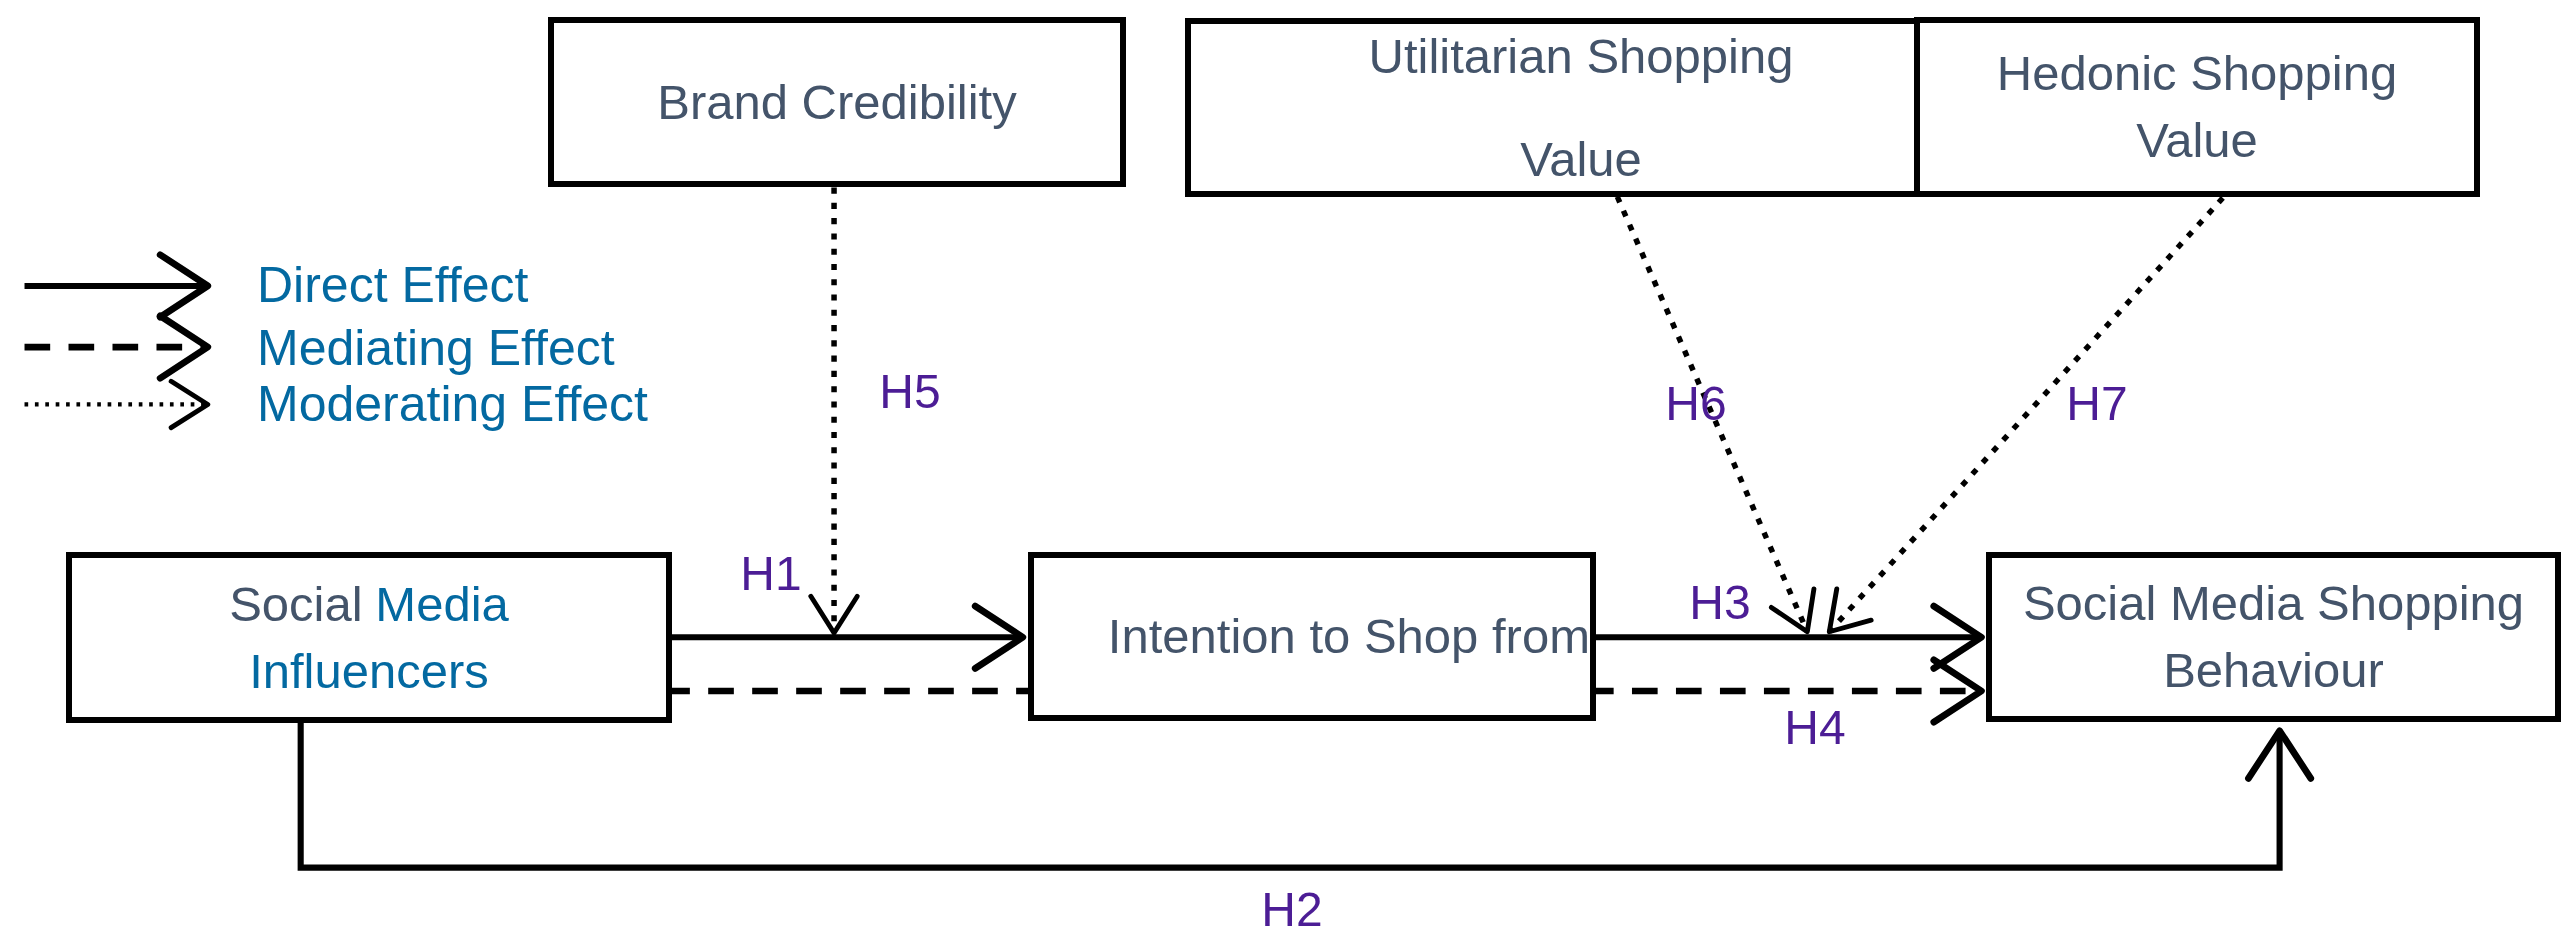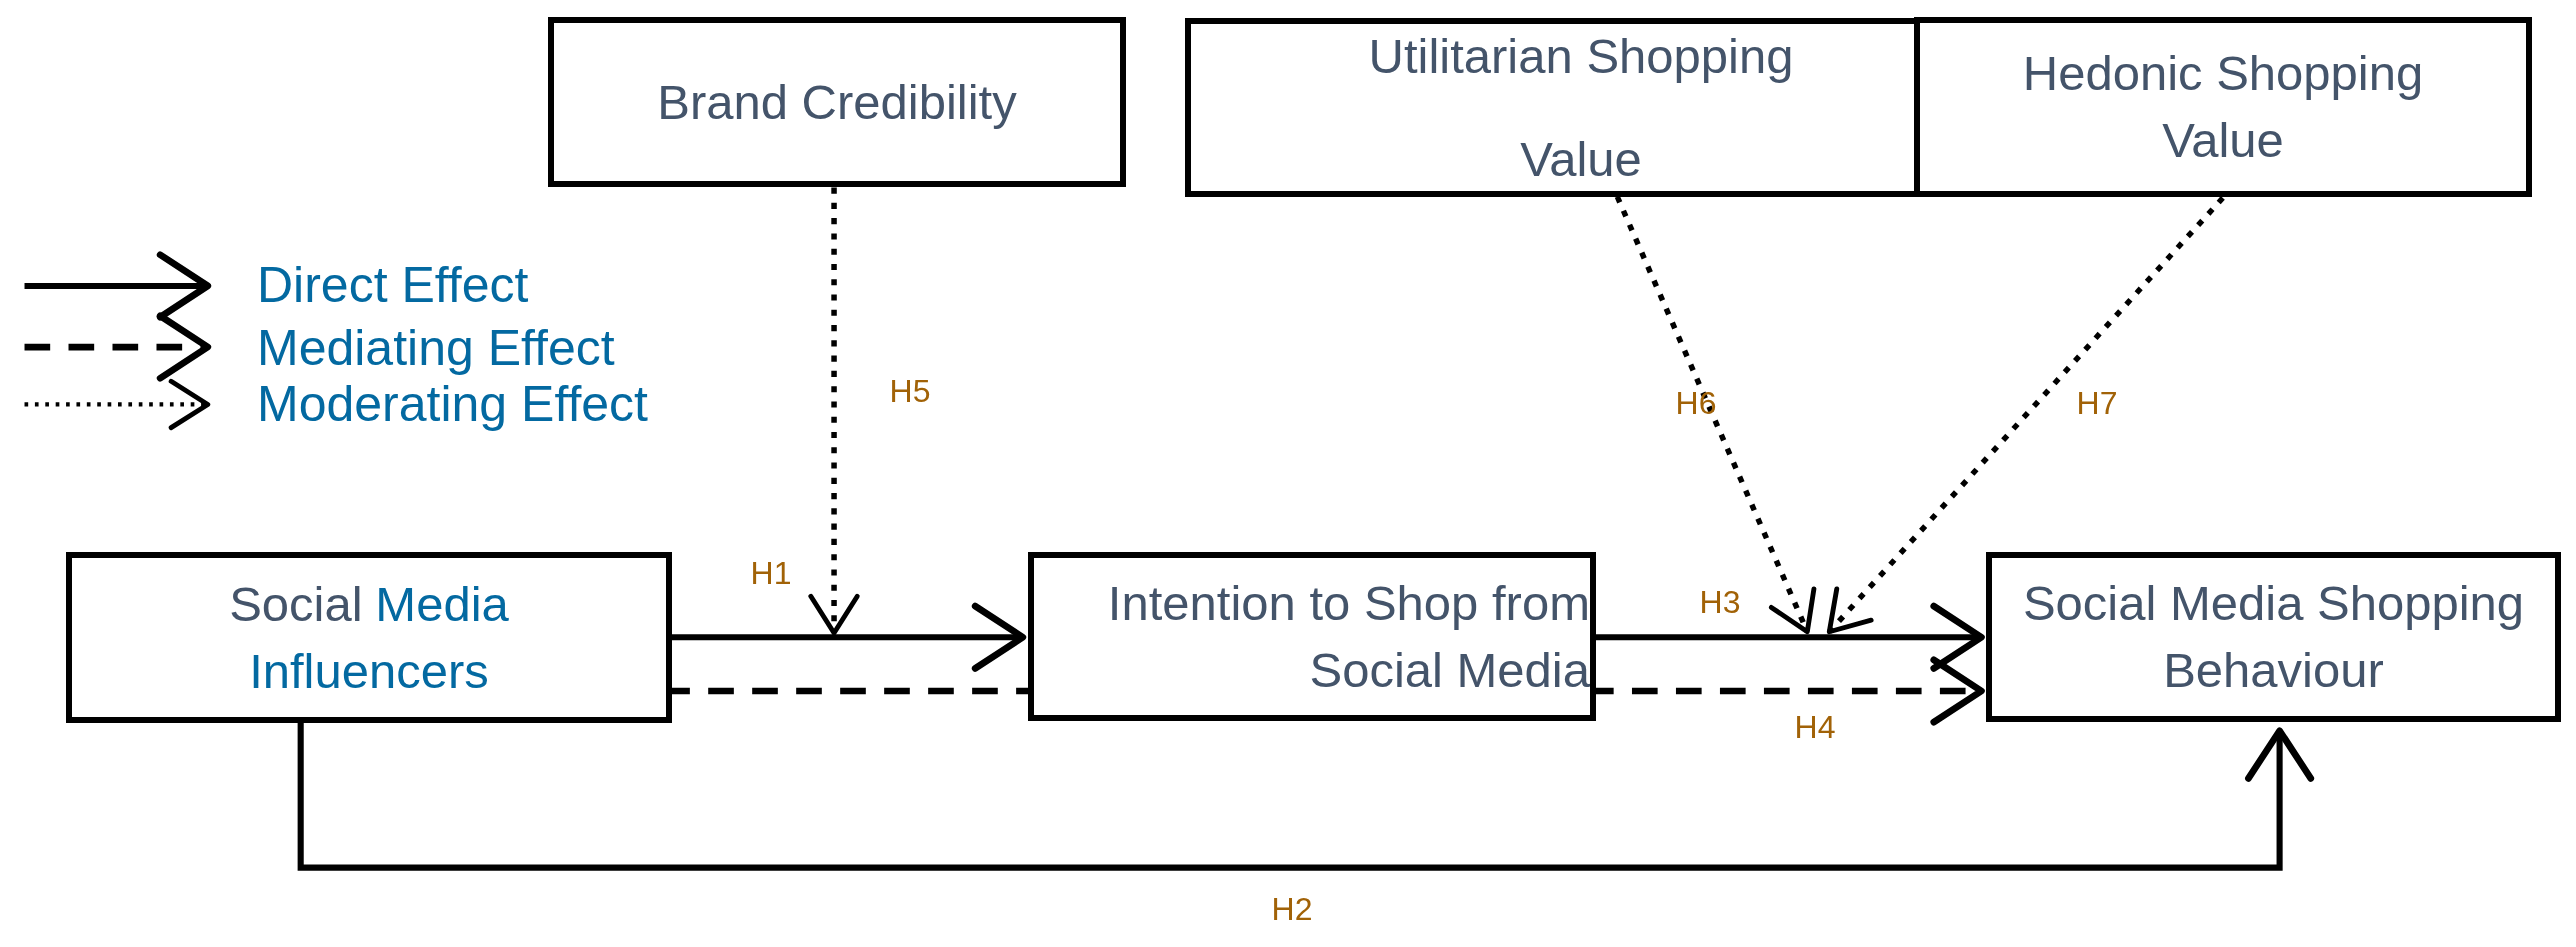--- a/index.html
+++ b/index.html
@@ -34,37 +34,37 @@
     font-size: 49px;
     line-height: 1.36;
     z-index: 2;
     white-space: nowrap;
   }
   .box .line { display: flex; column-gap: 0.26em; justify-content: center; }
   .black-text { color: #0369a1; }
   .hlabel {
     position: absolute;
     transform: translate(-50%, -50%);
-    color: #a16207;
-    font-size: 32px;
+    color: #4c1d95;
+    font-size: 48px;
     z-index: 3;
     white-space: nowrap;
   }
   .legend-label {
     position: absolute;
     transform: translateY(-50%);
     color: #0369a1;
     font-size: 50px;
     z-index: 3;
     white-space: nowrap;
   }
   
   #box-brand        { left: 548px;  top: 17px;  width: 578px;  height: 170px; text-align: center; }
   #box-utilitarian  { left: 1185px; top: 18px;  width: 792px; height: 179px; gap: 36px; }
-  #box-hedonic      { left: 1914px; top: 16.5px;  width: 618px; height: 180px; }
+  #box-hedonic      { left: 1914px; top: 16.5px;  width: 566px; height: 180px; }
   #box-influencers  { left: 66px;  top: 552px; width: 606px;  height: 171px; }
   #box-intention    { left: 1028px; top: 552px; width: 568px;  height: 169px; align-items: flex-end; }
   #box-behaviour    { left: 1986px; top: 552px; width: 575px;  height: 170px; }
   
   #label-h1 { left: 771px; top: 573px;  }
   #label-h2 { left: 1292px; top: 909px; }
   #label-h3 { left: 1720px; top: 602px;  }
   #label-h4 { left: 1815px; top: 727px; }
   #label-h5 { left: 910px; top: 391px;  }
   #label-h6 { left: 1696px; top: 403px;  }
@@ -125,21 +125,20 @@
   <div class="box" id="box-influencers">
     <span class="line">
       <span>Social</span>
       <span class="black-text">Media</span>
     </span>
     <span class="line black-text">Influencers</span>
   </div>
 
   <div class="box" id="box-intention">
     <span class="line">Intention to Shop from</span>
-    <span class="line">Social Media</span>
   </div>
 
   <div class="box" id="box-behaviour">
     <span class="line">Social Media Shopping</span>
     <span class="line">Behaviour</span>
   </div>
 
   <div class="hlabel" id="label-h1">H1</div>
   <div class="hlabel" id="label-h2">H2</div>
   <div class="hlabel" id="label-h3">H3</div>

